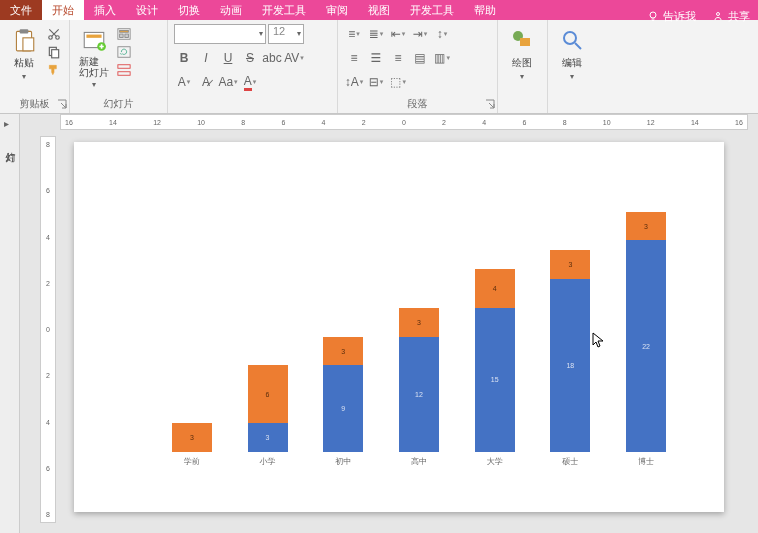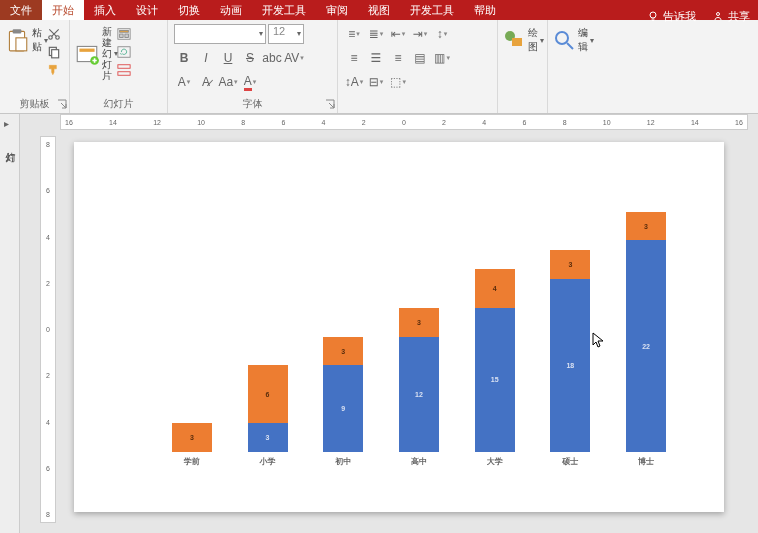--- a/index.html
+++ b/index.html
@@ -1,34 +1,34 @@
 <!DOCTYPE html>
 <html><head>
 <meta charset="utf-8">
 <style>
   * { box-sizing: border-box; margin: 0; padding: 0; font-family: "Microsoft YaHei", sans-serif; }
   body { background: #e6e6e6; width: 758px; height: 533px; overflow: hidden; position: relative; }
 
   
-  .titlebar { height: 20px; background: #b91c1c; display: flex; align-items: stretch; color: #fff; font-size: 11px; }
+  .titlebar { height: 20px; background: #ec4899; display: flex; align-items: stretch; color: #fff; font-size: 11px; }
   .titlebar .tab { padding: 3px 10px 0; cursor: pointer; }
   .titlebar .tab.file { background: #9d3a21; }
   .titlebar .tab.active { background: #fff; color: #b7472a; }
   .titlebar .spacer { flex: 1; }
   .titlebar .tellme, .titlebar .share { display: flex; align-items: center; gap: 4px; padding: 16px 8px; }
   .titlebar svg { width: 12px; height: 12px; }
 
   
   .ribbon { height: 94px; background: #f3f3f3; border-bottom: 1px solid #c6c6c6; display: flex; }
   .group { border-right: 1px solid #d9d9d9; display: flex; flex-direction: column; }
   .group-body { flex: 1; display: flex; align-items: flex-start; padding: 2px 4px; gap: 2px; }
   .group-label { height: 16px; font-size: 10px; color: #666; text-align: center; position: relative; }
   .group-label .launcher { position: absolute; right: 2px; top: 2px; width: 10px; height: 10px; }
 
-  .bigbtn { display: flex; flex-direction: row; align-items: center; width: 40px; padding-top: 4px; font-size: 10px; color: #444; gap: 2px; }
+  .bigbtn { display: flex; flex-direction: column; align-items: center; width: 40px; padding-top: 4px; font-size: 10px; color: #444; gap: 2px; }
   .bigbtn .ic { width: 28px; height: 28px; display: flex; align-items: center; justify-content: center; }
   .bigbtn .arrow { font-size: 8px; color: #666; }
 
   .minicol { display: flex; flex-direction: column; gap: 2px; padding-top: 4px; }
   .minicol .ic { width: 16px; height: 16px; display: flex; align-items: center; justify-content: center; }
 
   .font-row { display: flex; gap: 2px; align-items: center; }
   .combo { background: #fff; border: 1px solid #aaa; height: 20px; font-size: 11px; padding: 0 14px 0 4px; position: relative; color: #888; }
   .combo .dd { position: absolute; right: 2px; top: 4px; font-size: 8px; color: #666; }
   .smallbtn { width: 20px; height: 20px; display: flex; align-items: center; justify-content: center; font-size: 12px; color: #666; }
@@ -42,21 +42,21 @@
 
   .canvas-wrap { flex: 1; position: relative; background: #e6e6e6; }
   .hruler { position: absolute; top: 0; left: 40px; right: 10px; height: 16px; background: #fff; border: 1px solid #ccc; font-size: 7px; color: #666; overflow: hidden; }
   .vruler { position: absolute; top: 22px; left: 20px; width: 16px; bottom: 10px; background: #fff; border: 1px solid #ccc; font-size: 7px; color: #666; overflow: hidden; }
   .hruler .ticks, .vruler .ticks { position: absolute; inset: 0; display: flex; justify-content: space-between; align-items: center; padding: 0 4px; }
   .vruler .ticks { flex-direction: column; padding: 4px 0; }
 
   .slide { position: absolute; top: 28px; left: 54px; width: 650px; height: 370px; background: #fff; box-shadow: 0 2px 6px rgba(0,0,0,0.3); }
 
   
-  .chart { position: absolute; left: 80px; right: 40px; top: 60px; bottom: 40px; font-weight: bold; }
+  .chart { position: absolute; left: 80px; right: 40px; top: 60px; bottom: 40px; }
   .plot { position: absolute; left: 0; right: 0; top: 0; bottom: 20px; display: flex; align-items: flex-end; justify-content: space-around; }
   .bar-col { width: 40px; display: flex; flex-direction: column; align-items: center; }
   .seg { width: 100%; display: flex; align-items: center; justify-content: center; font-size: 7px; color: #333; }
   .seg.blue { background: #4472c4; color: #d9e1f2; }
   .seg.orange { background: #ed7d31; color: #5a2d0c; }
   .xaxis { position: absolute; left: 0; right: 0; bottom: 0; height: 20px; display: flex; justify-content: space-around; }
   .xlabel { width: 40px; text-align: center; font-size: 8px; color: #666; padding-top: 4px; }
 
   .cursor { position: absolute; width: 16px; height: 16px; pointer-events: none; }
 </style>
@@ -197,26 +197,20 @@
       </div>
       <div class="font-row">
         <div class="smallbtn dd">A</div>
         <div class="smallbtn">A̷</div>
         <div class="smallbtn dd">Aa</div>
         <div class="smallbtn dd">
             <span style="border-bottom:3px solid #d44">A</span>
           </div>
       </div>
     </div>
-    <div class="group-label">
-      <span>字体</span>
-      <svg class="launcher" viewBox="0 0 10 10">
-          <path d="M1 1h8v8M4 4l5 5M9 5v4H5" fill="none" stroke="#888"></path>
-        </svg>
-    </div>
   </div>
 
   <div class="group" style="width:160px">
     <div class="group-body" style="flex-direction:column; gap:4px; padding:4px 6px">
       <div class="font-row">
         <div class="smallbtn dd">≡</div>
         <div class="smallbtn dd">≣</div>
         <div class="smallbtn dd">⇤</div>
         <div class="smallbtn dd">⇥</div>
         <div class="smallbtn dd">↕</div>
@@ -226,20 +220,26 @@
         <div class="smallbtn">☰</div>
         <div class="smallbtn">≡</div>
         <div class="smallbtn">▤</div>
         <div class="smallbtn dd">▥</div>
       </div>
       <div class="font-row">
         <div class="smallbtn dd">↕A</div>
         <div class="smallbtn dd">⊟</div>
         <div class="smallbtn dd">⬚</div>
       </div>
+    </div>
+    <div class="group-label">
+      <span>段落</span>
+      <svg class="launcher" viewBox="0 0 10 10">
+          <path d="M1 1h8v8M4 4l5 5M9 5v4H5" fill="none" stroke="#888"></path>
+        </svg>
     </div>
   </div>
 
   <div class="group" style="width:50px">
     <div class="group-body">
       <div class="bigbtn">
         <div class="ic">
             <svg viewBox="0 0 24 24" width="24" height="24">
               <circle cx="8" cy="8" r="5" fill="#7a5"></circle>
               <rect x="10" y="10" width="10" height="8" fill="#e8a33d"></rect>

